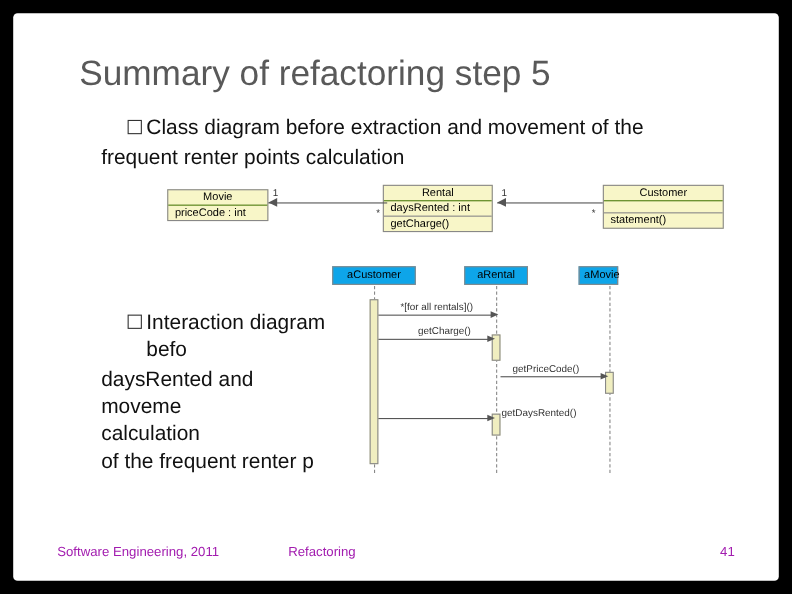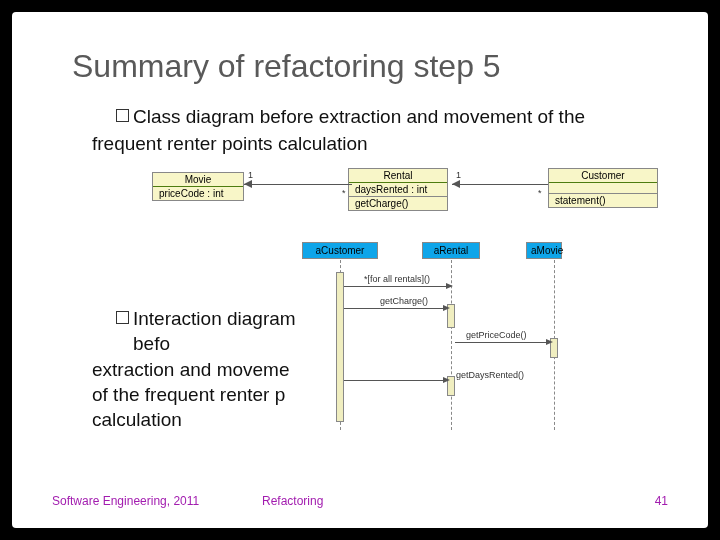--- a/index.html
+++ b/index.html
@@ -216,23 +216,23 @@
   </div>
 
   <div class="section2">
     <div class="section2-text">
       <div class="bullet-row" style="margin-left:20px">
         <span class="bullet-box"></span>
         <span class="bullet-text">
           <span>Interaction</span><span> diagram befo</span>
         </span>
       </div>
-      <div class="bullet-text indent">extraction and moveme</div>
+      <div class="bullet-text indent">daysRented and moveme</div>
+      <div class="bullet-text indent"> calculation</div>
       <div class="bullet-text indent"> of the frequent renter p</div>
-      <div class="bullet-text indent"> calculation</div>
     </div>
 
     <div class="seq-diagram">
       <div class="lifeline-head lh1">aCustomer</div>
       <div class="lifeline-head lh2">aRental</div>
       <div class="lifeline-head lh3">aMovie</div>
       <div class="lifeline ll1"></div>
       <div class="lifeline ll2"></div>
       <div class="lifeline ll3"></div>
       <div class="activation act1"></div>

